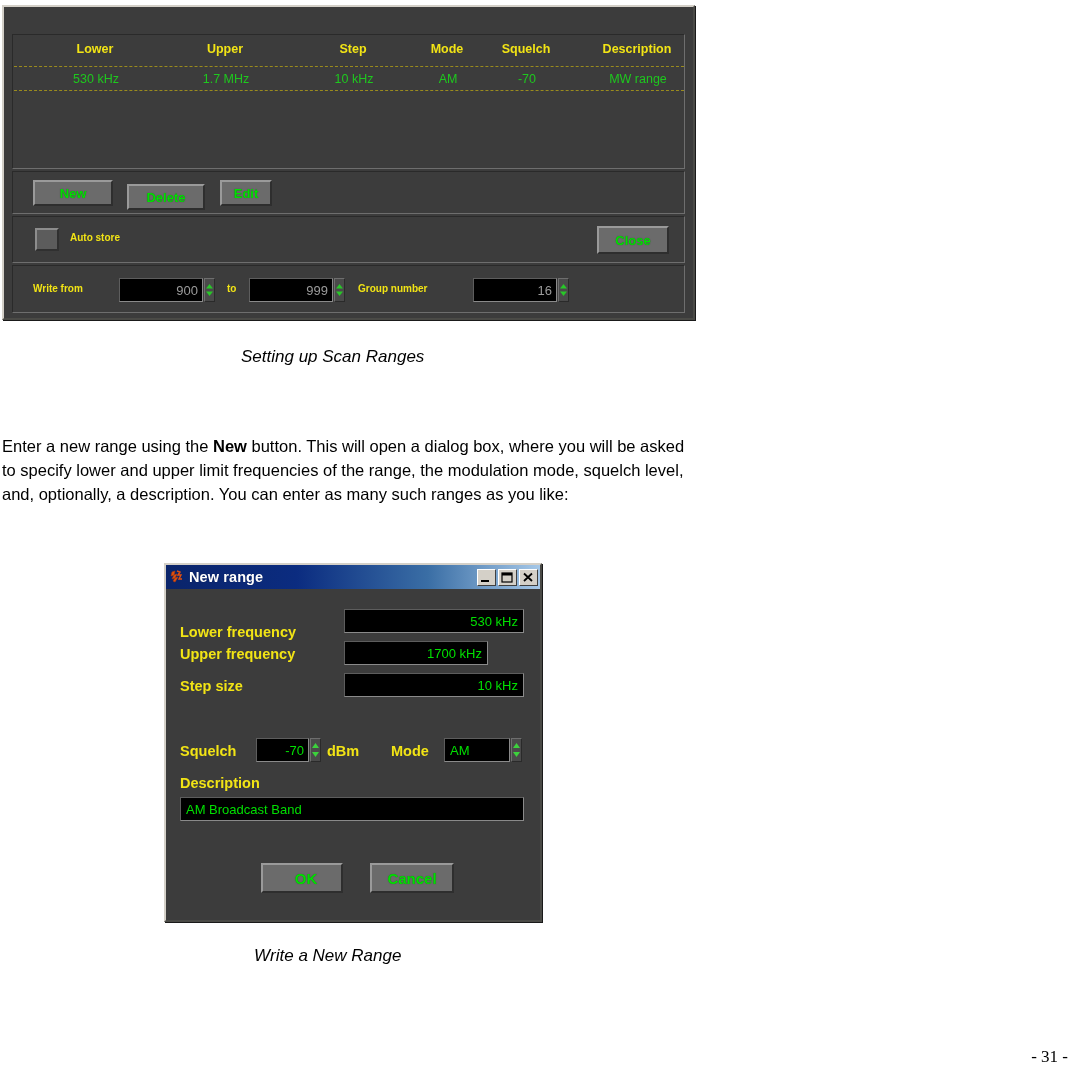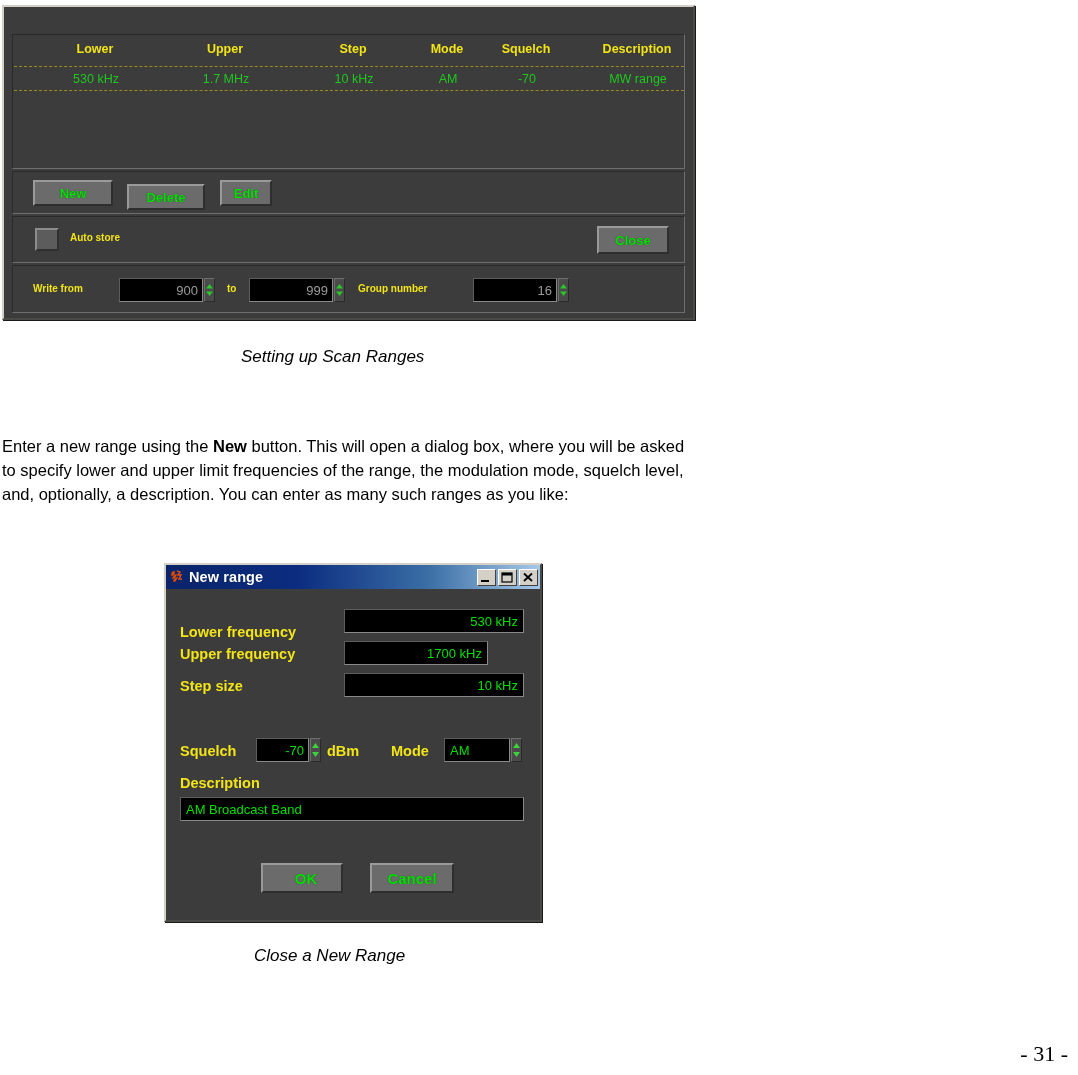--- a/index.html
+++ b/index.html
@@ -172,21 +172,21 @@
     position: absolute;
     left: 2px; top: 417px; width: 700px;
     font-size: 16.5px;
     line-height: 24px;
     color: #000;
   }
   #page-footer {
     position: absolute;
     right: 10px; bottom: 8px;
     font-family: "Liberation Serif", serif;
-    font-size: 22px;
+    font-size: 17px;
     color: #000;
   }
 </style>
 </head>
 <body>
 
 <div class="win" id="scan-ranges-window">
 
 
   <div class="panel" id="scan-grid-panel">
@@ -326,15 +326,15 @@
         </svg></span>
   </div>
 
   <span class="nr-label" style="left:14px; top:210px;">Description</span>
   <div class="lcd nr-field" style="left:14px; top:232px; width:344px; height:24px; justify-content:flex-start; padding-left:5px;">AM Broadcast Band</div>
 
   <div class="btn3d" style="position:absolute; left:95px; top:298px; width:82px; height:30px; font-size:15px;padding-left:8px;">OK</div>
   <div class="btn3d" style="position:absolute; left:204px; top:298px; width:84px; height:30px; font-size:15px;">Cancel</div>
 </div>
 
-<div class="caption" style="left:254px; top:946px;">Close a New Range</div>
+<div class="caption" style="left:254px; top:946px;">Write a New Range</div>
 
 <div id="page-footer">- 31 -</div>
 
 </body></html>

